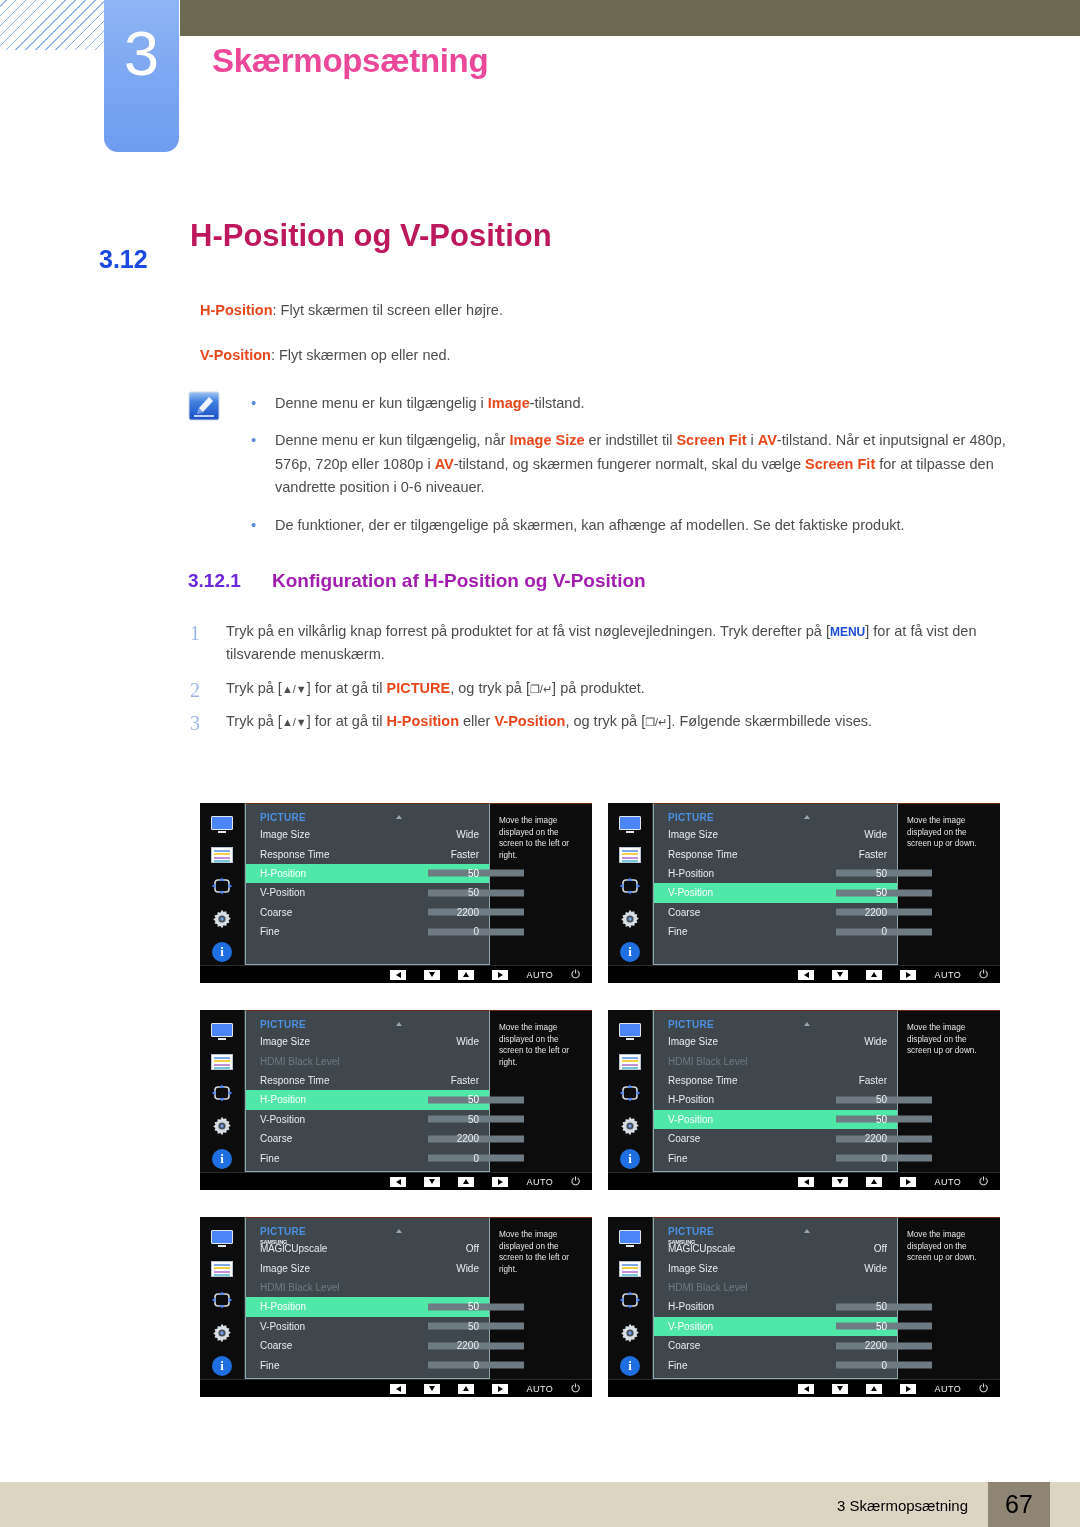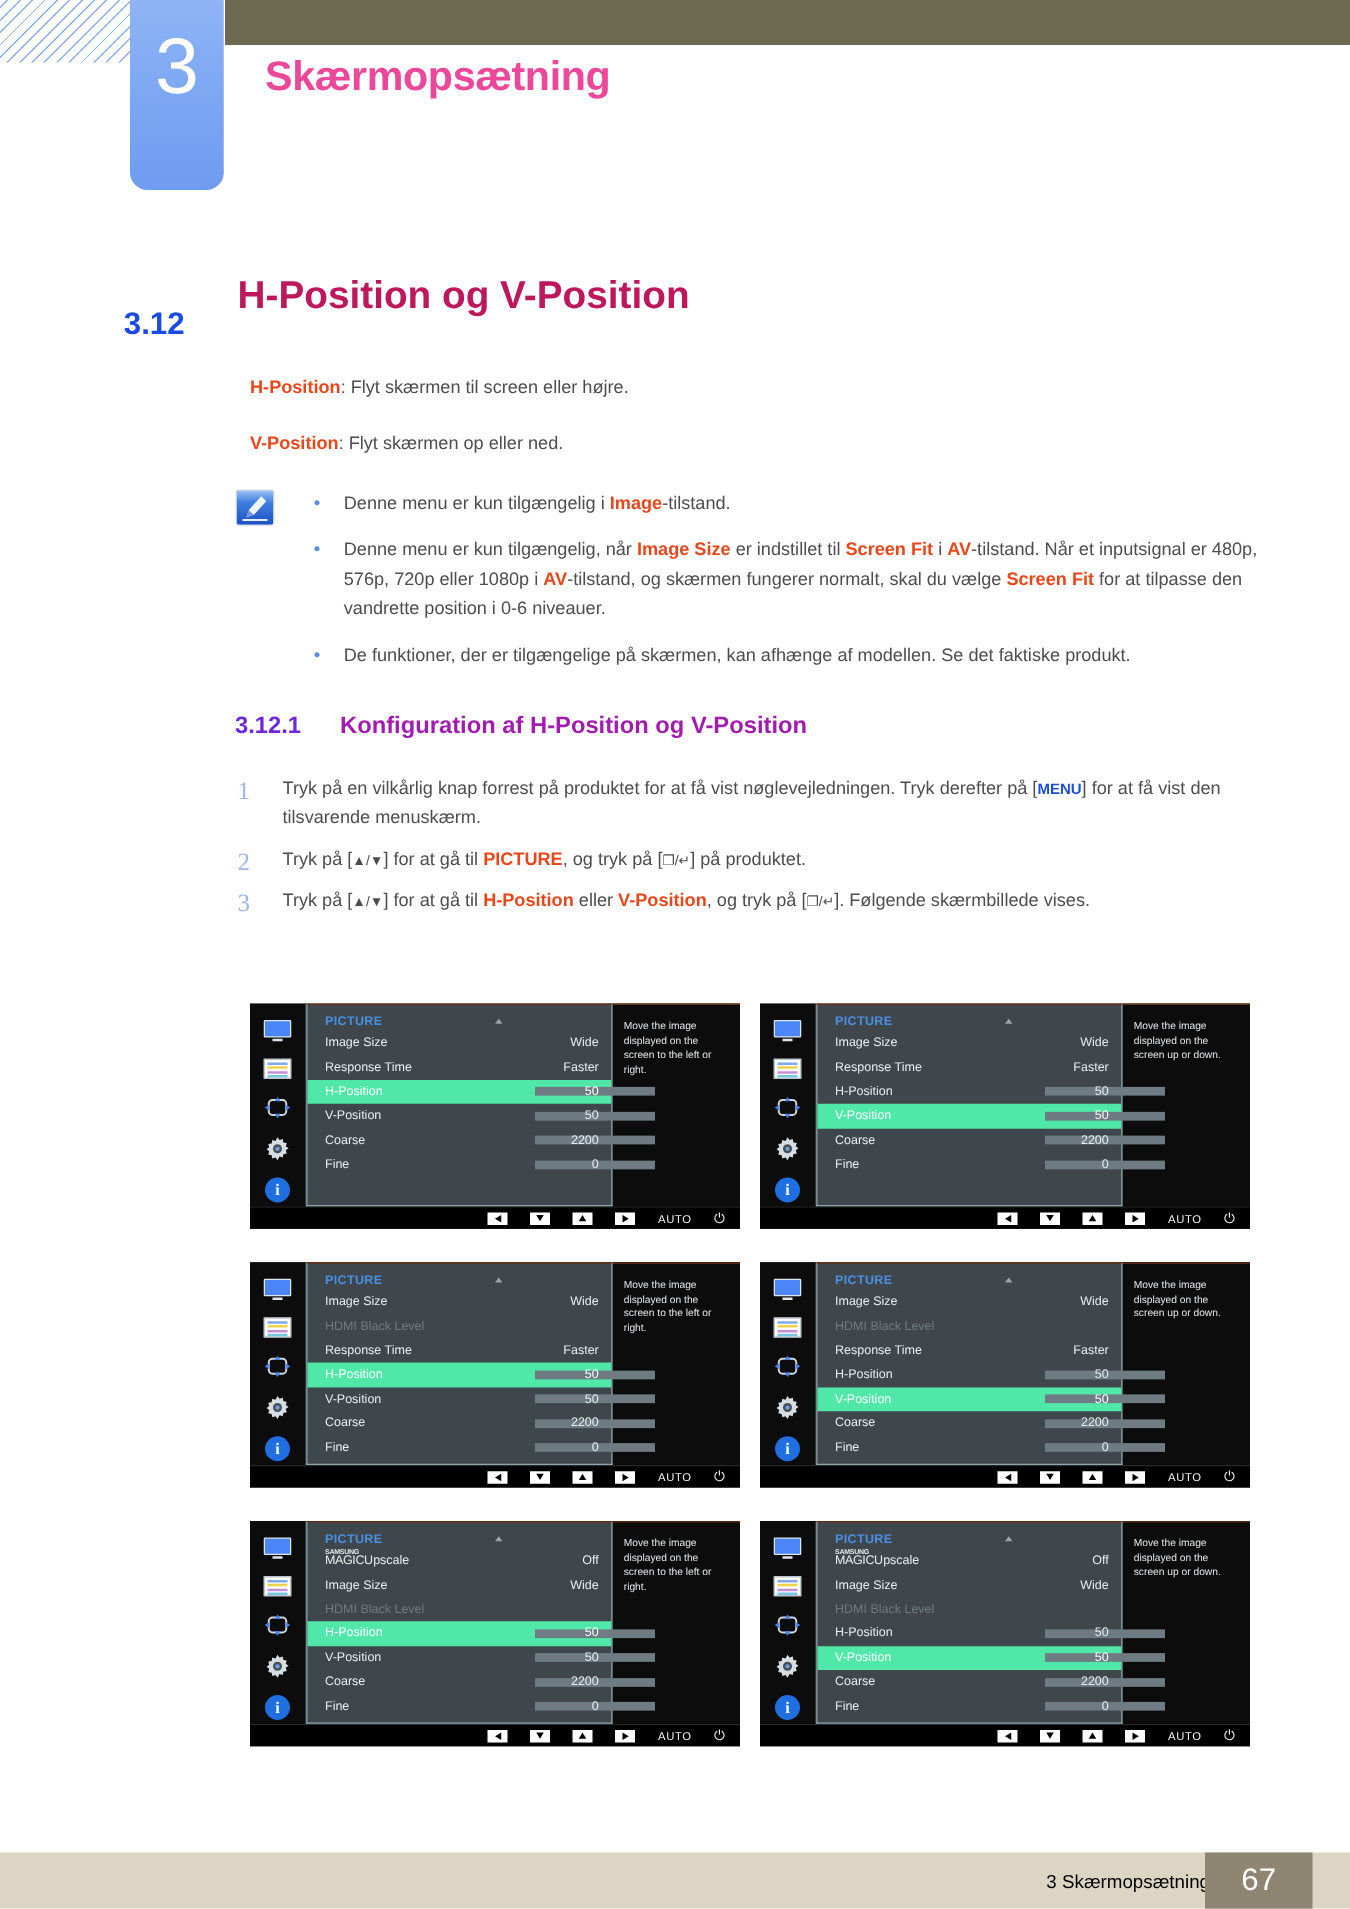--- a/index.html
+++ b/index.html
@@ -198,22 +198,22 @@
   
   .footer-band {
     position: absolute; left: 0; bottom: 0; width: 1080px; height: 45px;
     background: #dcd5c4;
   }
   .footer-text {
     position: absolute; right: 112px; bottom: 13px;
     font-size: 15px; color: #000000;
   }
   .footer-page {
-    position: absolute; right: 30px; bottom: 0; width: 86px; height: 45px;
-    background: #8e8573; color: #ffffff; font-size: 25px;
+    position: absolute; right: 30px; bottom: 0; width: 62px; height: 45px;
+    background: #8e8573; color: #000000; font-size: 25px;
     display:flex; align-items:center; justify-content:center;
   }
 </style>
 </head>
 <body>
 
 <div class="header">
   <div class="hatch"></div>
   <div class="olive-bar"></div>
   <div class="chapter-tab">

